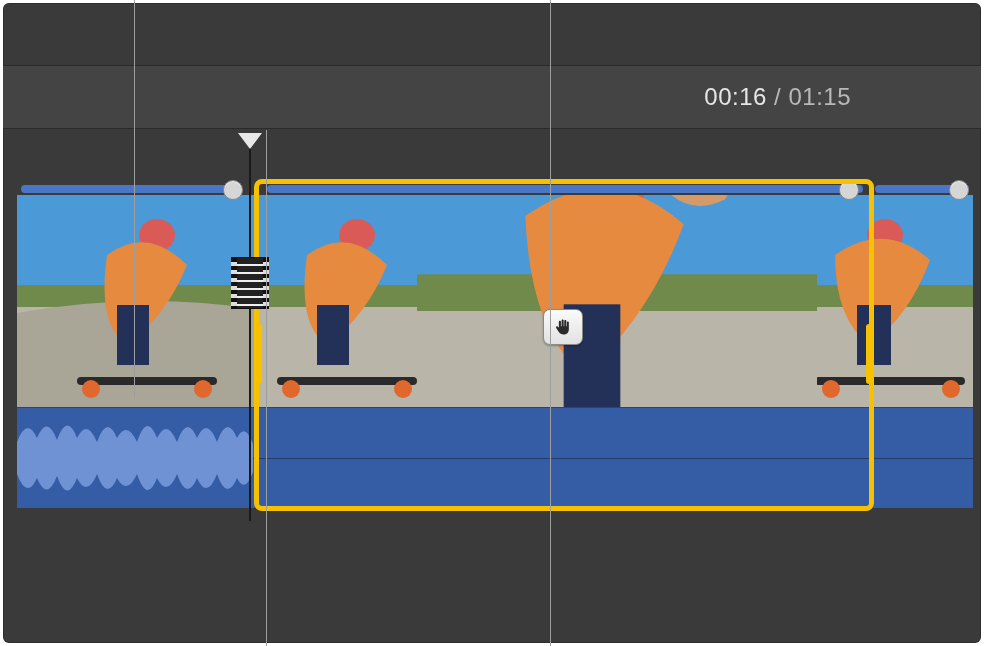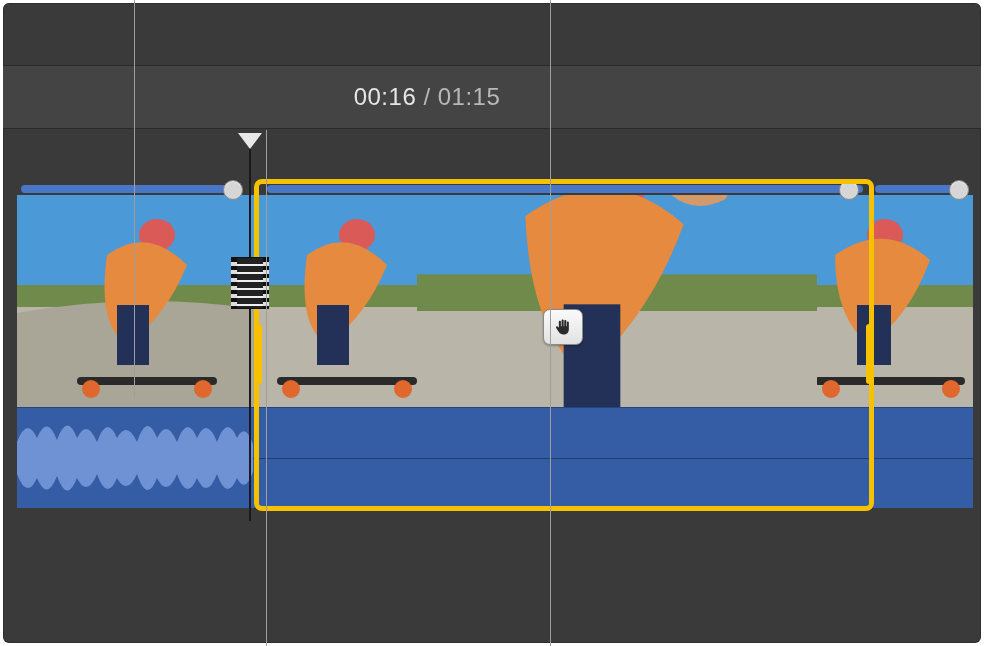--- a/index.html
+++ b/index.html
@@ -28,21 +28,21 @@
     position: absolute;
     left: 0;
     top: 62px;
     height: 64px;
     width: 100%;
     background: #444444;
     border-top: 1px solid #2a2a2a;
     border-bottom: 1px solid #2a2a2a;
     display: flex;
     align-items: center;
-    justify-content: center;
+    justify-content: flex-end;
     padding-right: 130px;
     box-sizing: border-box;
   }
   .timecode {
     font-size: 24px;
     font-weight: 500;
     letter-spacing: 0.5px;
     color: #b8b8b8;
   }
   .timecode .current {

